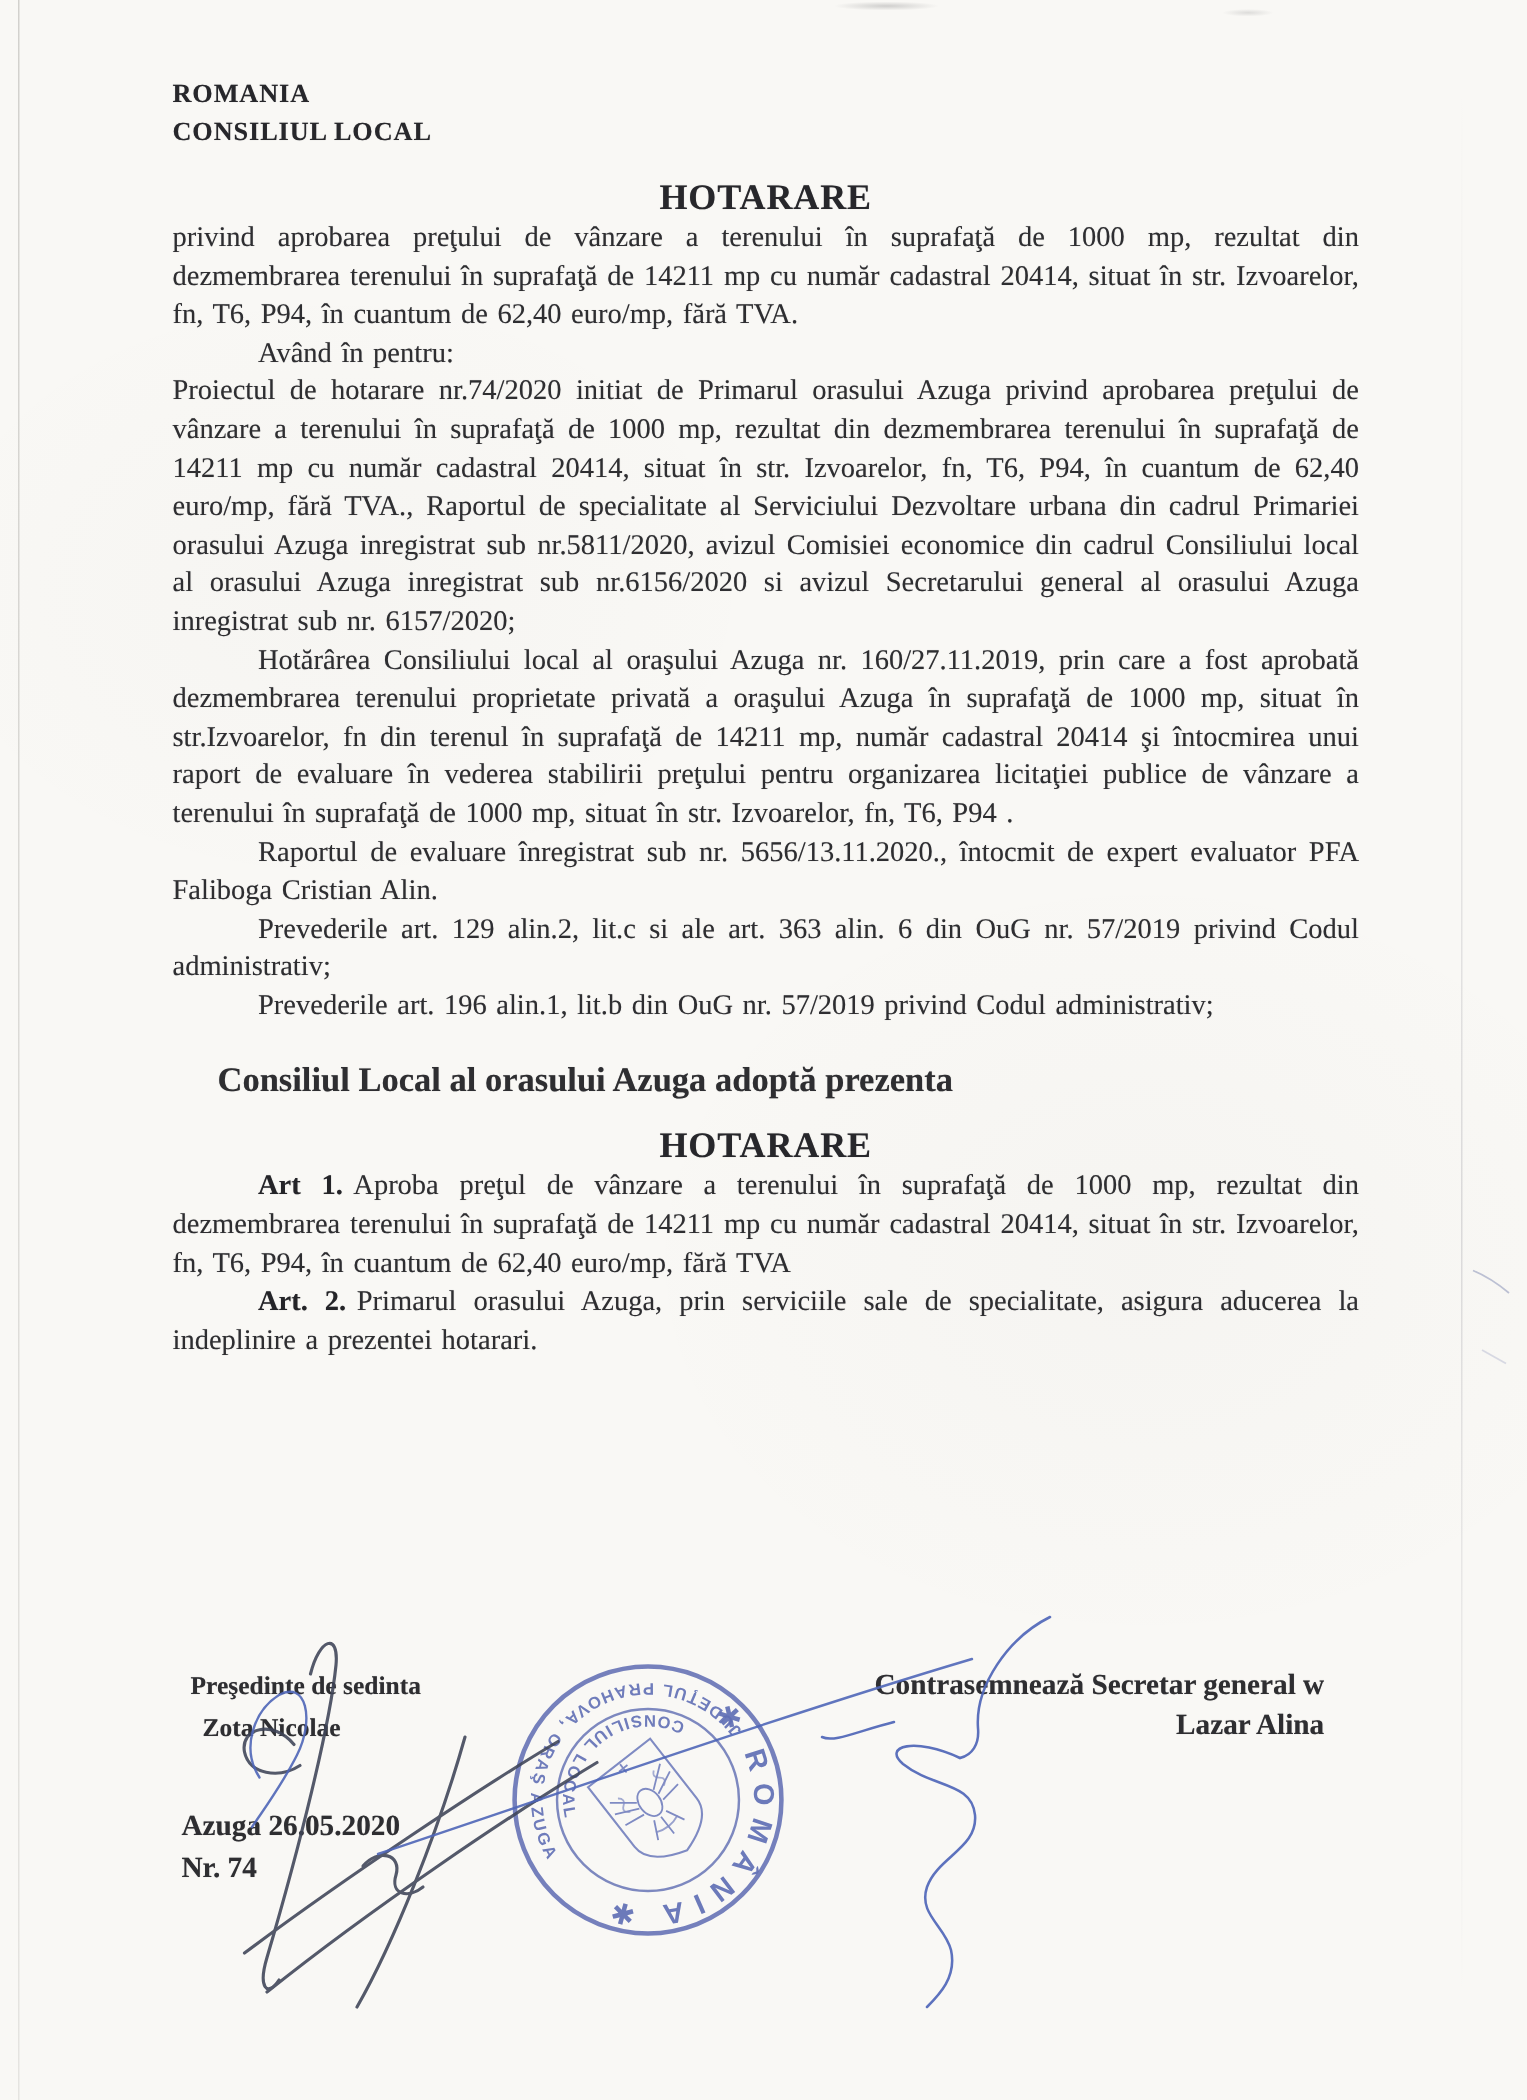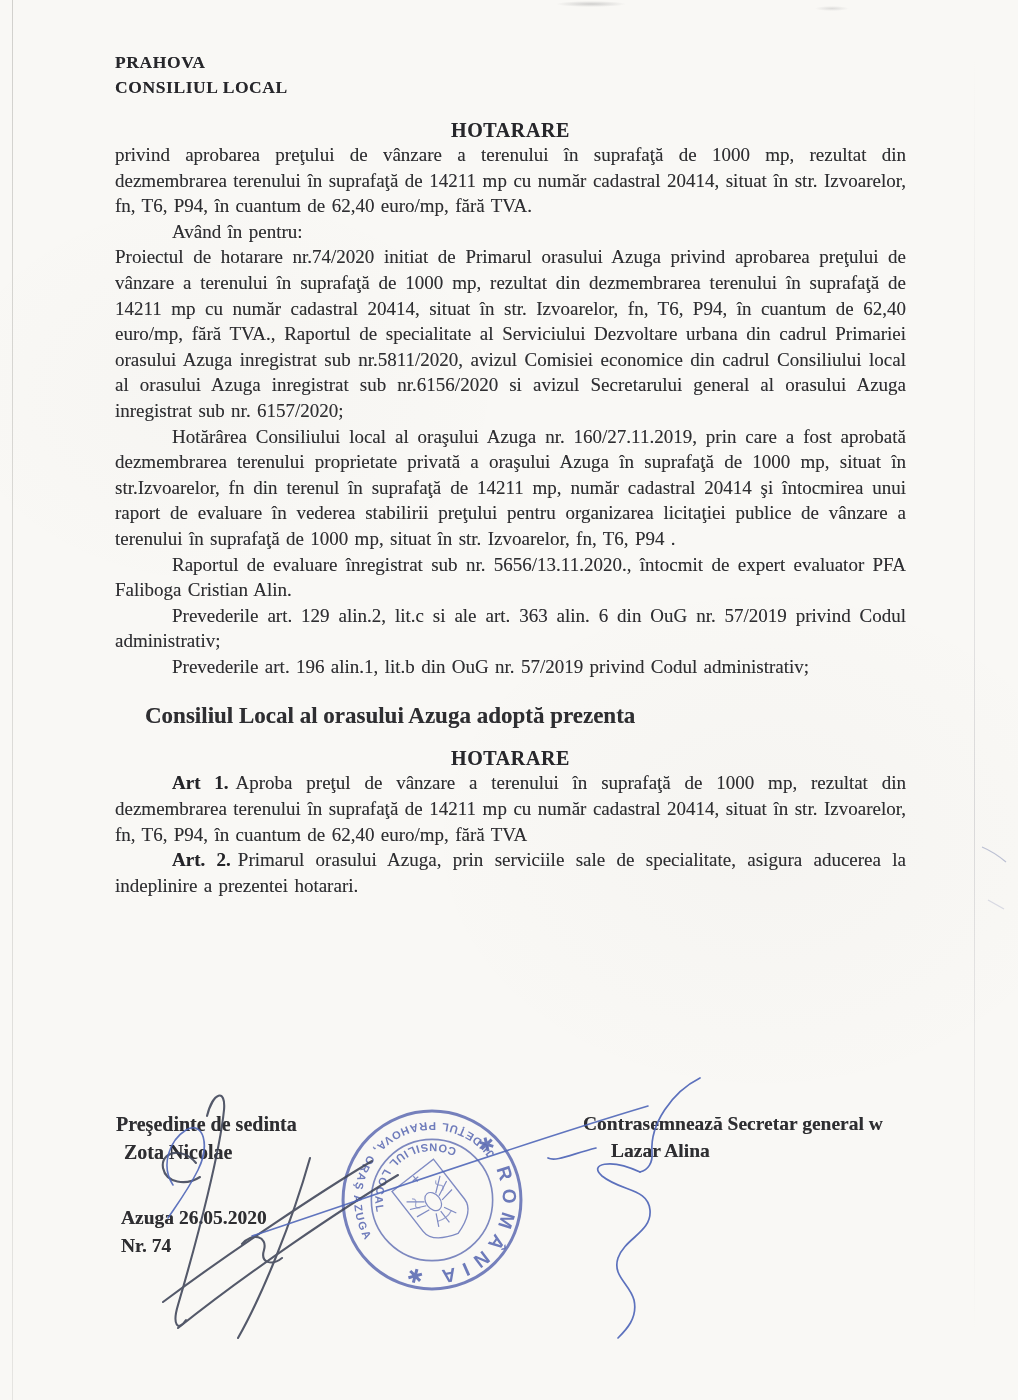--- a/index.html
+++ b/index.html
@@ -18,62 +18,62 @@
                      background:linear-gradient(to bottom, transparent 4%, rgba(140,140,150,.28) 58%, rgba(140,140,150,.14) 78%, transparent 95%); }
   .smudge-top { position:absolute; left:556px; top:1px; width:70px; height:6px;
                 background:radial-gradient(closest-side, rgba(110,110,112,.30), transparent); }
   .smudge-top2{ position:absolute; left:815px; top:6px; width:34px; height:5px;
                 background:radial-gradient(closest-side, rgba(120,120,122,.22), transparent); }
 
   .content { position:absolute; left:115px; top:50px; width:791px; }
   .letterhead { font-weight:bold; font-size:17.5px; line-height:24.5px; letter-spacing:.6px; color:#27272b;
                 text-shadow:0 0 .5px rgba(40,40,44,.45); }
   .doc-title, .enacting-title {
-    text-align:center; font-weight:bold; font-size:20px; letter-spacing:.6px; color:#27272b;
+    text-align:center; font-weight:bold; font-size:24px; letter-spacing:.6px; color:#27272b;
     text-shadow:0 0 .5px rgba(40,40,44,.45);
   }
   .doc-title { margin-top:20px; }
   .enacting-title { margin-top:18px; }
   p.body { font-size:19px; line-height:25.6px; text-align:justify; margin:0; word-spacing:1.6px;
            text-shadow:0 0 .55px rgba(46,46,49,.38); }
   .intro { margin-top:4px; }
   .having { margin-top:40px; text-indent:57px; text-align:left; }
   .ind { text-indent:57px; }
   .gap { margin-top:22px; }
   .adoption { font-weight:bold; margin-top:24px; margin-left:30px; font-size:23px;
               text-shadow:0 0 .5px rgba(40,40,44,.45); }
   .art { }
   .art1 { margin-top:14px; }
   .art2 { margin-top:18px; }
   b.art-label { margin-right:7px; color:#242428; }
 
-  .sig-left  { position:absolute; left:116px; top:1110px; font-weight:bold; font-size:20px; line-height:28px;
+  .sig-left  { position:absolute; left:127px; top:1110px; font-weight:bold; font-size:17px; line-height:28px;
                text-shadow:0 0 .5px rgba(40,40,44,.45); }
   .sig-left .sig-name { margin-left:8px; }
   .sig-right { position:absolute; left:583px; top:1110px; font-weight:bold; font-size:19.5px; line-height:27px;
                text-shadow:0 0 .5px rgba(40,40,44,.45); }
-  .sig-right .sig-name { margin-left:28px; }
+  .sig-right .sig-name { margin-left:28px;text-align:right; }
   .date-block { position:absolute; left:121px; top:1204px; font-weight:bold; font-size:19.5px; line-height:28px;
                 text-shadow:0 0 .5px rgba(40,40,44,.45); }
 
   .stamp { position:absolute; left:338px; top:1106px; width:188px; height:188px; opacity:.9; }
   .ink   { position:absolute; left:0; top:830px; width:1018px; height:530px; pointer-events:none; }
 </style>
 </head>
 <body>
 
 <div class="page">
   <div class="scan-edge-left"></div>
   <div class="scan-edge-right"></div>
   <div class="smudge-top"></div>
   <div class="smudge-top2"></div>
 
   <div class="content">
     <div class="letterhead">
-      <div>PRAHOVA</div>
+      <div>ROMANIA</div>
       <div>CONSILIUL LOCAL</div>
     </div>
 
     <div class="doc-title">HOTARARE</div>
 
     <p class="body intro">privind aprobarea preţului de vânzare a terenului în suprafaţă de 1000 mp, rezultat  din dezmembrarea terenului în suprafaţă de 14211 mp  cu număr cadastral 20414, situat în str. Izvoarelor, fn, T6, P94, în cuantum de  62,40 euro/mp, fără TVA.</p>
 
     <p class="body having">Având în pentru:</p>
 
     <p class="body">Proiectul de hotarare nr.74/2020 initiat de Primarul orasului Azuga privind aprobarea preţului de vânzare a terenului în suprafaţă de 1000 mp, rezultat  din dezmembrarea terenului în suprafaţă de 14211 mp  cu număr cadastral 20414, situat în str. Izvoarelor, fn, T6, P94, în cuantum de  62,40 euro/mp, fără TVA., Raportul de specialitate  al Serviciului Dezvoltare urbana din cadrul Primariei orasului Azuga inregistrat sub nr.5811/2020, avizul Comisiei economice din cadrul Consiliului local al orasului Azuga inregistrat sub nr.6156/2020 si avizul Secretarului general al orasului Azuga inregistrat sub nr. 6157/2020;</p>

